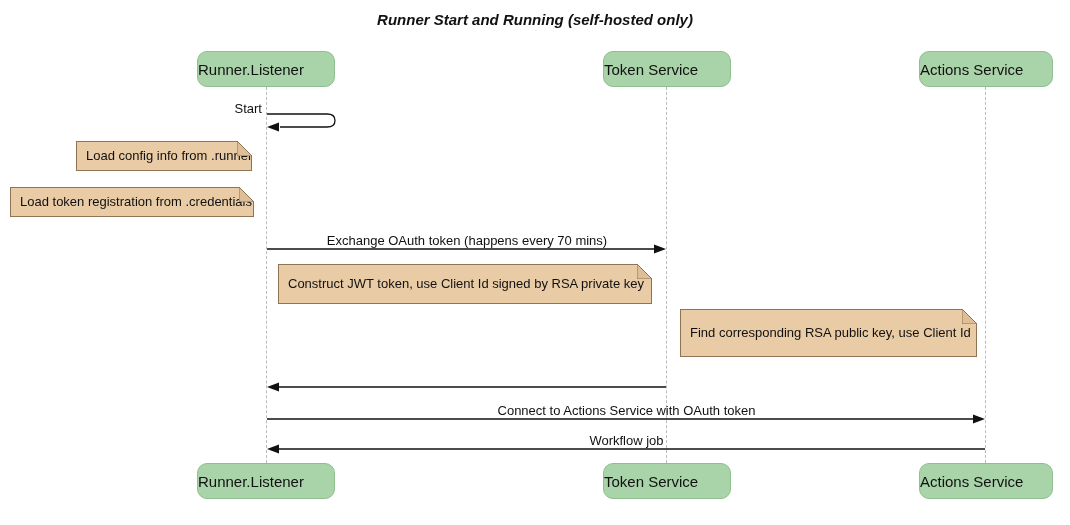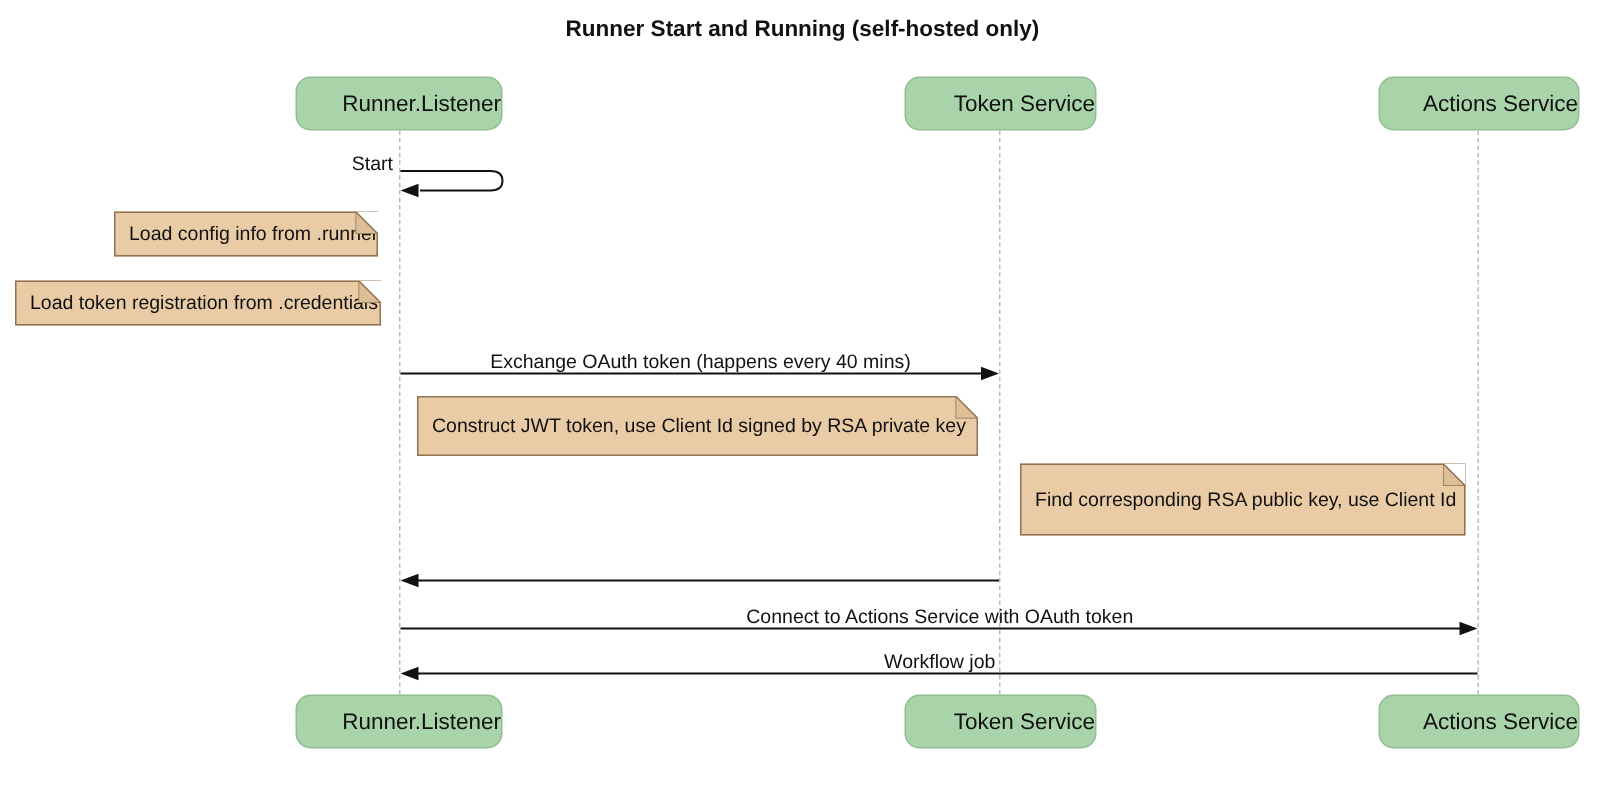--- a/index.html
+++ b/index.html
@@ -22,40 +22,40 @@
     overflow: hidden;
     font-family: "Liberation Sans", sans-serif;
     color: var(--text);
   }
   .title {
     position: absolute;
     left: 0; right: 0; top: 11px;
     text-align: center;
     font-size: 15px;
     font-weight: bold;
+    font-style: italic;
   }
   .lifeline {
     position: absolute;
     width: 0;
     border-left: 1px dashed var(--lifeline);
     top: 87px;
     height: 376px;
   }
   .participant {
     position: absolute;
     height: 36px;
     background: var(--participant-fill);
     border: 1px solid var(--participant-border);
     border-radius: 10px;
     display: flex;
     align-items: center;
-    justify-content: flex-end;
+    justify-content: flex-start;
     font-size: 15px;
     box-sizing: border-box;
-    padding-left: 24px;
   }
   .note {
     position: absolute;
     background: var(--note-fill);
     border: 1px solid var(--note-border);
     box-sizing: border-box;
     font-size: 13px;
     display: flex;
     flex-direction: column;
     justify-content: center;
@@ -173,17 +173,17 @@
       <polygon points="985,419 973,414.5 973,423.5"></polygon>
     </g>
 
     <g>
       <line x1="985" y1="449" x2="270" y2="449"></line>
       <polygon points="267,449 279,444.5 279,453.5"></polygon>
     </g>
   </svg>
 
   <div class="msg-label right-align" style="right:808px; top:101px;">Start</div>
-  <div class="msg-label" style="left:267px; top:233px; width:400px;">Exchange OAuth token (happens every 40 mins)</div>
+  <div class="msg-label" style="left:267px; top:233px; width:400px;">Exchange OAuth token (happens every 70 mins)</div>
   <div class="msg-label" style="left:267px; top:433px; width:719px;">Workflow job</div>
   <div class="msg-label" style="left:267px; top:403px; width:719px;">Connect to Actions Service with OAuth token</div>
 
 </div>
 
 </body></html>

